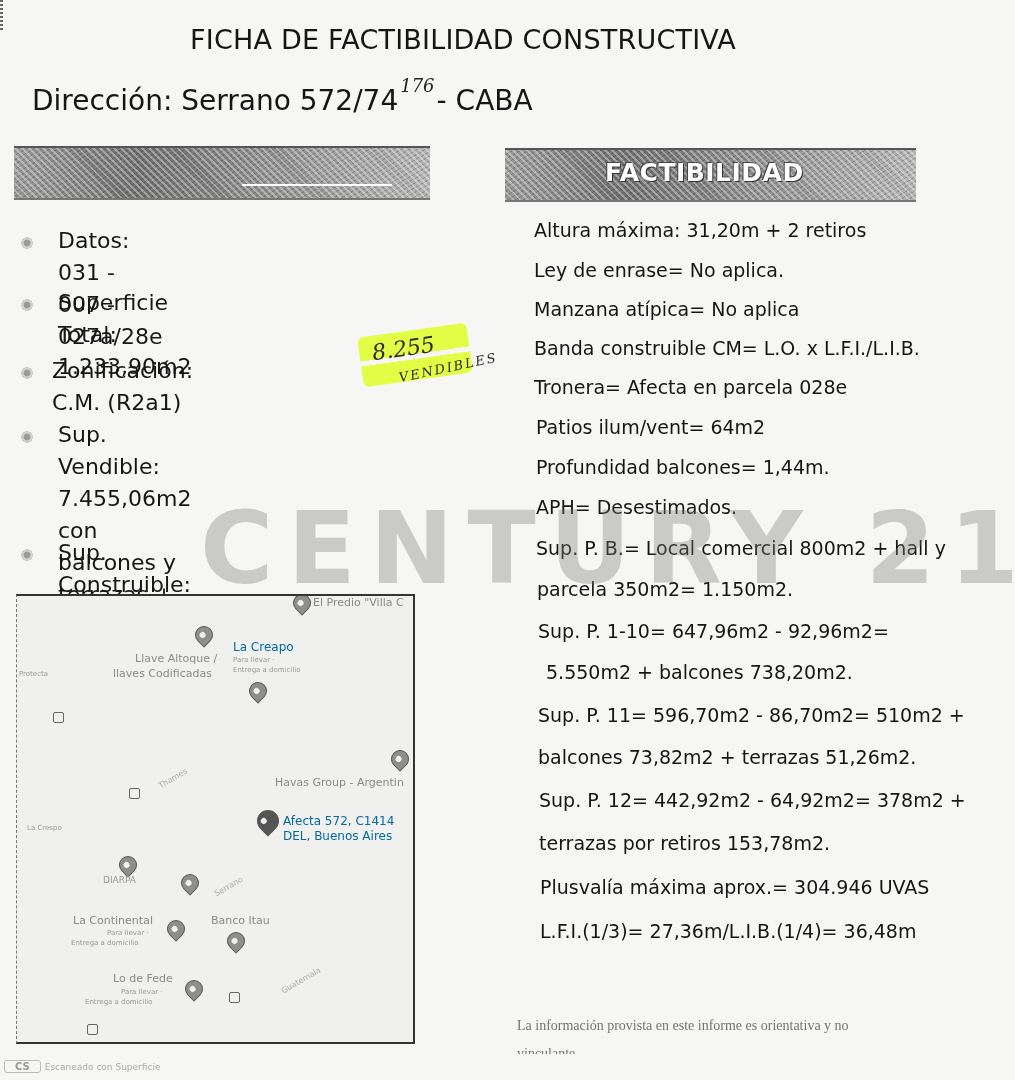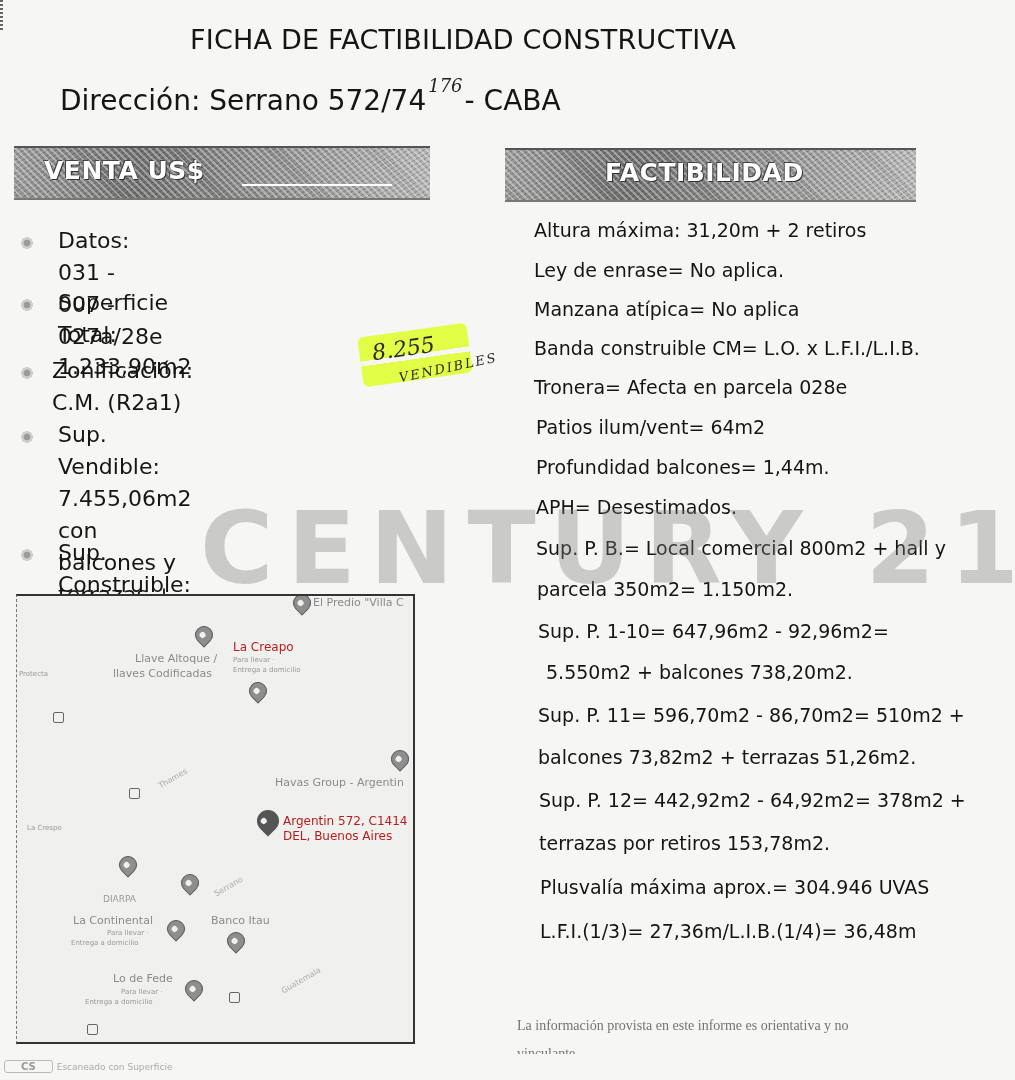--- a/index.html
+++ b/index.html
@@ -9,21 +9,21 @@
     font-family: "DejaVu Sans", sans-serif;
     color: #141414;
   }
   .page { position: absolute; inset: 0; }
   .title {
     position: absolute; left: 190px; top: 24px;
     font-size: 27px; letter-spacing: 0.2px; color: #151515;
   }
   .address {
     position: absolute; left: 32px; top: 84px;
-    font-size: 28px; color: #151515; margin-left: 28px;
+    font-size: 28px; color: #151515;
   }
   .address .hand {
     font-family: "DejaVu Serif", serif; font-style: italic;
     font-size: 18px; position: relative; top: -18px; margin: 0 2px; color: #222;
   }
   .bar {
     position: absolute; height: 50px;
     background:
       repeating-linear-gradient(45deg, rgba(255,255,255,0.35) 0 2px, rgba(0,0,0,0) 2px 5px),
       repeating-linear-gradient(-30deg, rgba(0,0,0,0.18) 0 1px, rgba(0,0,0,0) 1px 4px),
@@ -63,21 +63,21 @@
   }
   .hn-1 { left: 372px; top: 336px; font-size: 22px; transform: rotate(-8deg); }
   .hn-2 { left: 398px; top: 360px; font-size: 13px; letter-spacing: 2px; transform: rotate(-12deg); }
 
   .map {
     position: absolute; left: 16px; top: 594px; width: 396px; height: 446px;
     border: 2px solid #333; border-left: 1px dashed #777;
     background: #f0f0ee; overflow: hidden;
   }
   .map .lbl { position: absolute; color: #8a8a8a; font-size: 11px; white-space: nowrap; }
-  .map .lbl.dark { color: #b91c1c; font-size: 12px; text-align: right; }
+  .map .lbl.dark { color: #0369a1; font-size: 12px; text-align: right; }
   .map .lbl.small { font-size: 7px; color: #999; }
   .pin {
     position: absolute; width: 16px; height: 16px; border-radius: 50% 50% 50% 0;
     transform: rotate(-45deg); background: #8e8e8e; border: 1px solid #555;
   }
   .pin::after {
     content: ""; position: absolute; left: 4px; top: 4px; width: 6px; height: 6px;
     border-radius: 50%; background: #f0f0ee;
   }
   .pin.main { width: 20px; height: 20px; background: #555; }
@@ -99,41 +99,40 @@
     font-size: 100px; font-weight: bold; letter-spacing: 14px;
     color: rgba(120,120,120,0.35); white-space: nowrap; pointer-events: none;
     font-family: "DejaVu Sans", sans-serif;
   }
 
   .scanner {
     position: absolute; left: 4px; top: 1060px; font-size: 9px; color: #aaa;
     display: flex; align-items: center; gap: 4px;
   }
   .scanner .cs {
-    border: 1px solid #bbb; border-radius: 3px; padding: 0 16px; font-weight: bold; color: #999; font-size: 10px;
+    border: 1px solid #bbb; border-radius: 3px; padding: 0 10px; font-weight: bold; color: #999; font-size: 10px;
   }
   .left-edge {
     position: absolute; left: 0; top: 0; width: 3px; height: 30px;
     background: repeating-linear-gradient(180deg, #666 0 2px, transparent 2px 4px);
   }
 </style>
 </head>
 <body>
 
 <div class="page">
   <div class="left-edge"></div>
 
   <div class="title">FICHA DE FACTIBILIDAD CONSTRUCTIVA</div>
 
   <div class="address">
     <span>Dirección: Serrano 572/74</span><span class="hand">176</span><span>- CABA</span>
   </div>
 
   <div class="bar bar-venta">
-    <span class="bar-label">VENTA  US$</span>
     <span class="price-line"></span>
   </div>
 
   <div class="bar bar-fact">
     <span class="bar-label">FACTIBILIDAD</span>
   </div>
 
   <div class="left-list">
     <span class="bullet" style="top:236px"></span>
     <div class="item" style="top:225px">Datos: 031 - 007 - 027a/28e</div>
@@ -173,27 +172,27 @@
     <span class="lbl small" style="left:2px; top:74px">Protecta</span>
     <span class="sq" style="left:36px; top:116px"></span>
 
     <span class="street" style="left:140px; top:178px">Thames</span>
     <span class="sq" style="left:112px; top:192px"></span>
 
     <span class="pin" style="left:374px; top:154px"></span>
     <span class="lbl" style="left:258px; top:180px">Havas Group - Argentin</span>
 
     <span class="pin main" style="left:240px; top:214px"></span>
-    <span class="lbl dark" style="left:266px; top:218px">Argentin 572, C1414</span>
+    <span class="lbl dark" style="left:266px; top:218px">Afecta 572, C1414</span>
     <span class="lbl dark" style="left:266px; top:233px">DEL, Buenos Aires</span>
 
     <span class="lbl small" style="left:10px; top:228px">La Crespo</span>
 
     <span class="pin" style="left:102px; top:260px"></span>
-    <span class="lbl small" style="left:86px; top:298px; font-size:9px">DIARPA</span>
+    <span class="lbl small" style="left:86px; top:279px; font-size:9px">DIARPA</span>
     <span class="pin" style="left:164px; top:278px"></span>
     <span class="street" style="left:196px; top:286px">Serrano</span>
 
     <span class="lbl" style="left:56px; top:318px">La Continental</span>
     <span class="lbl small" style="left:90px; top:333px">Para llevar ·</span>
     <span class="lbl small" style="left:54px; top:343px">Entrega a domicilio</span>
     <span class="pin" style="left:150px; top:324px"></span>
 
     <span class="lbl" style="left:194px; top:318px">Banco Itau</span>
     <span class="pin" style="left:210px; top:336px"></span>

